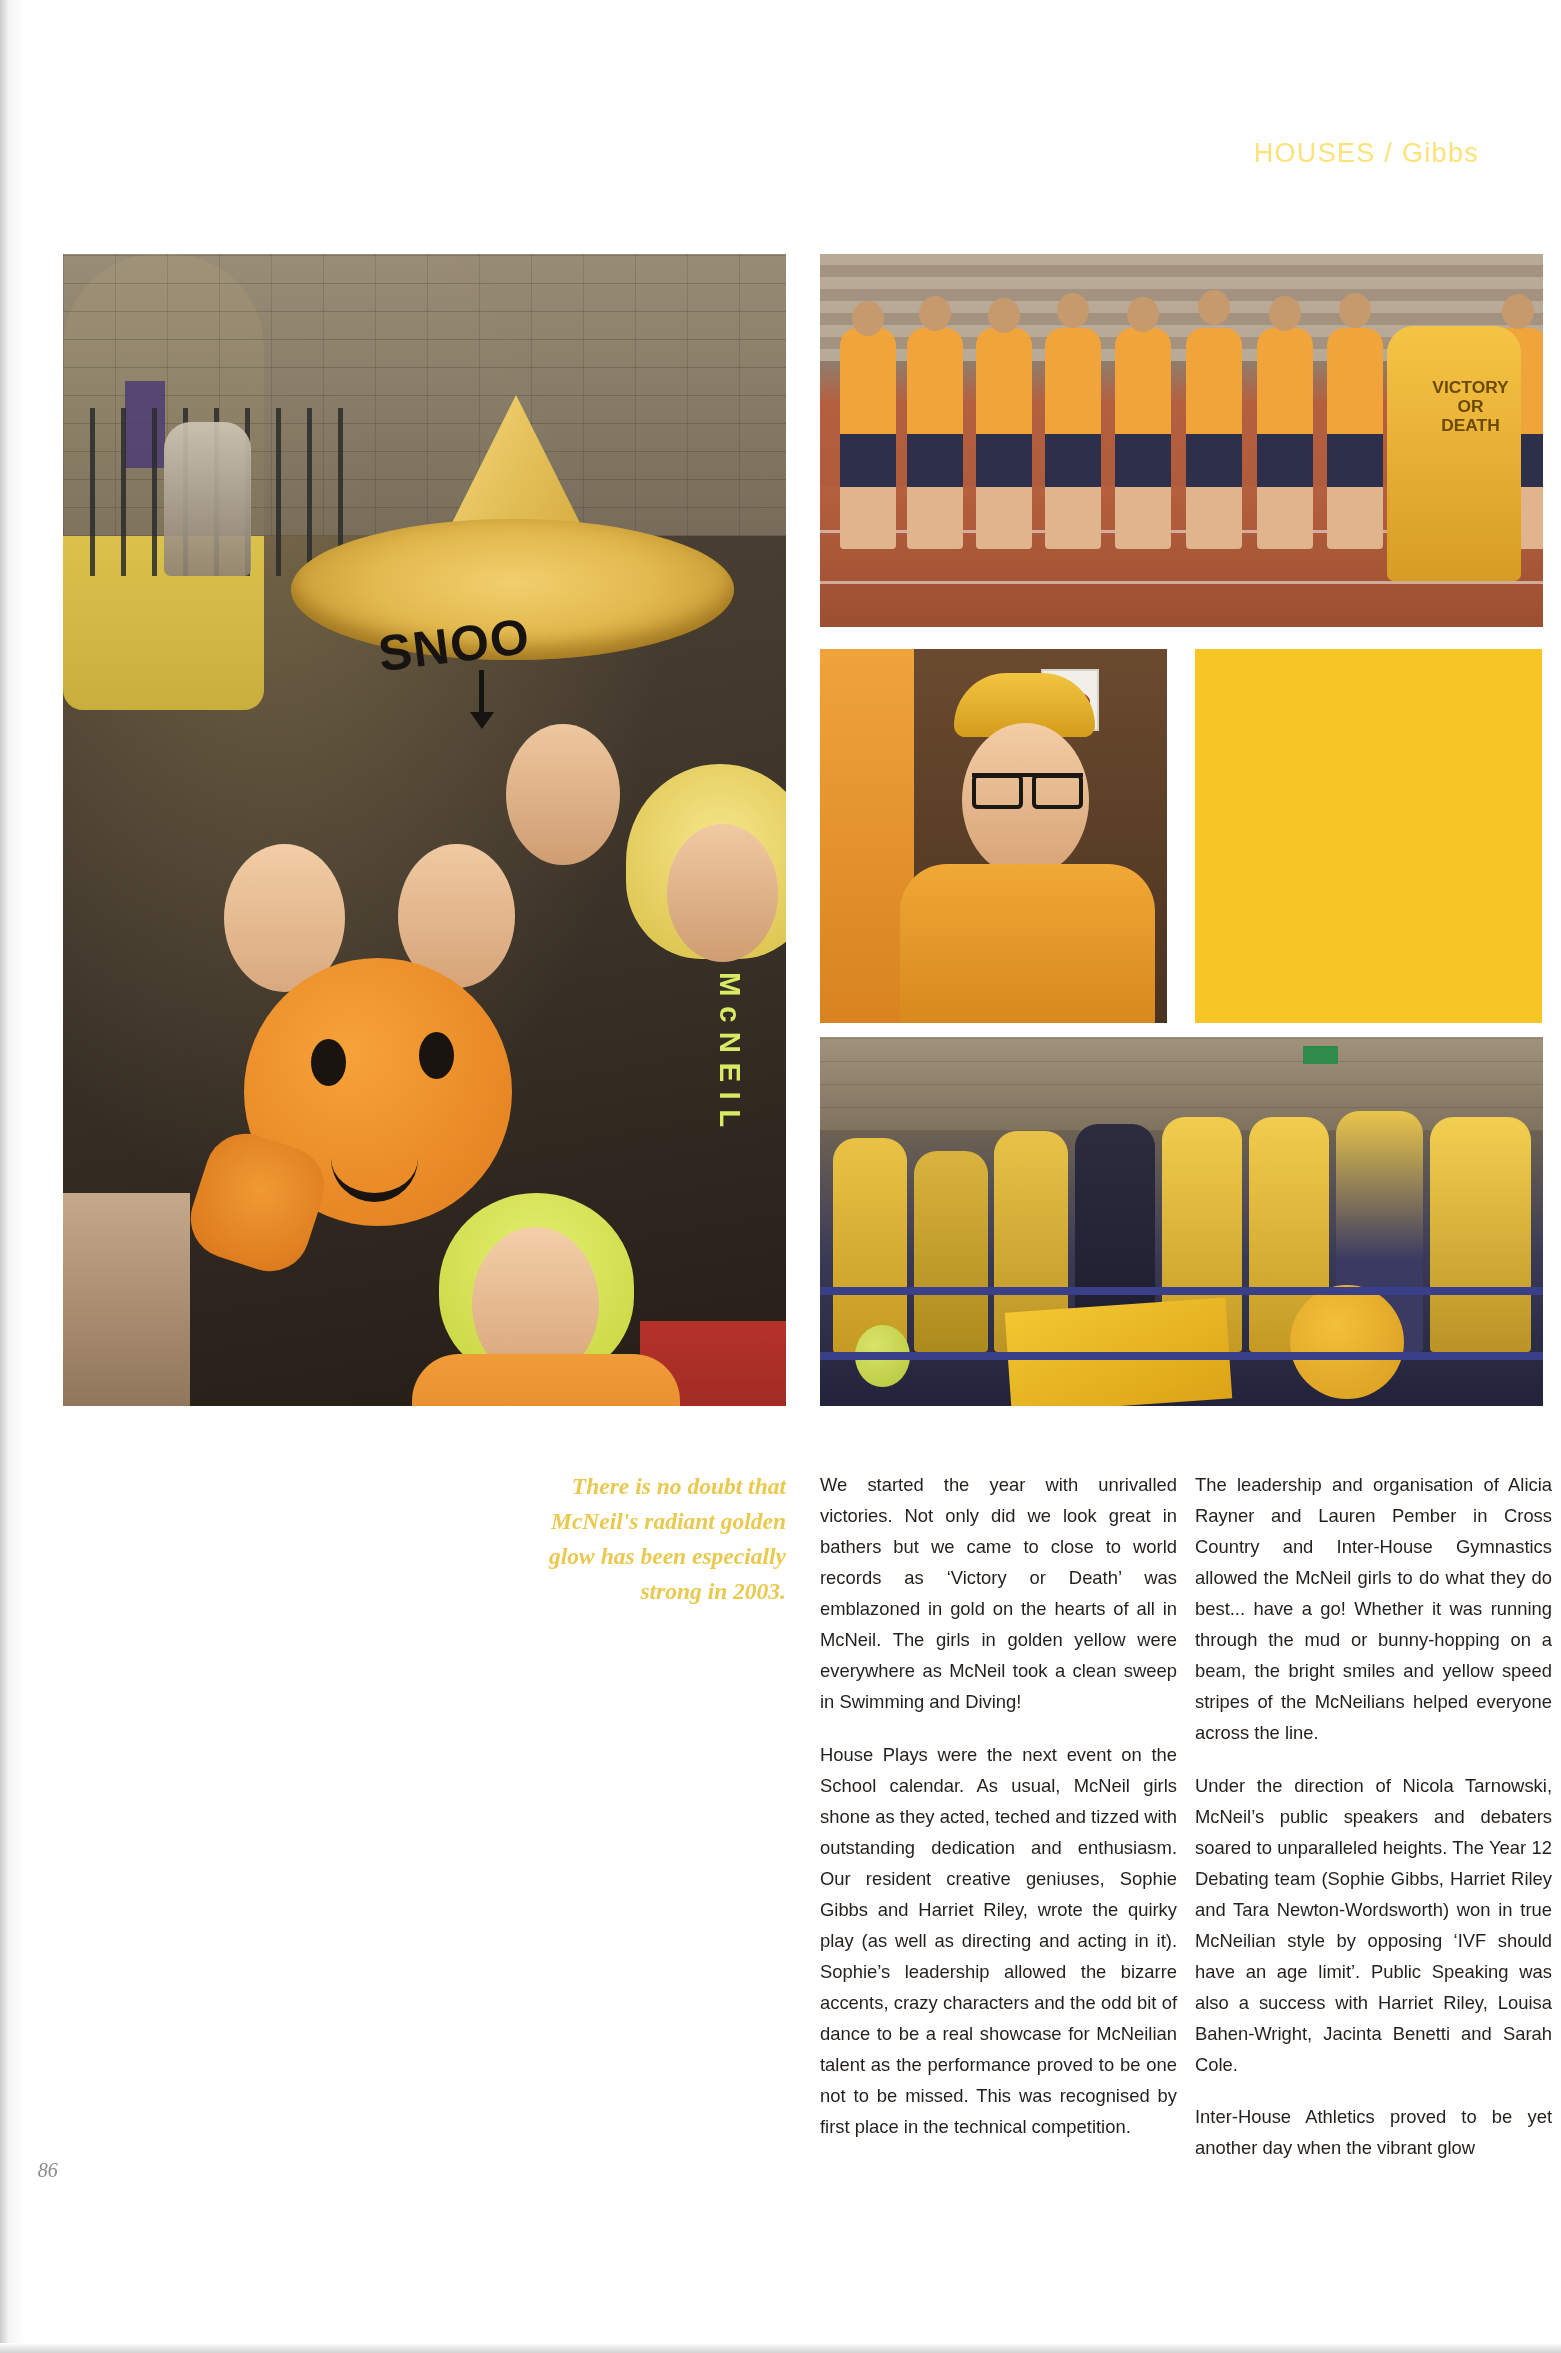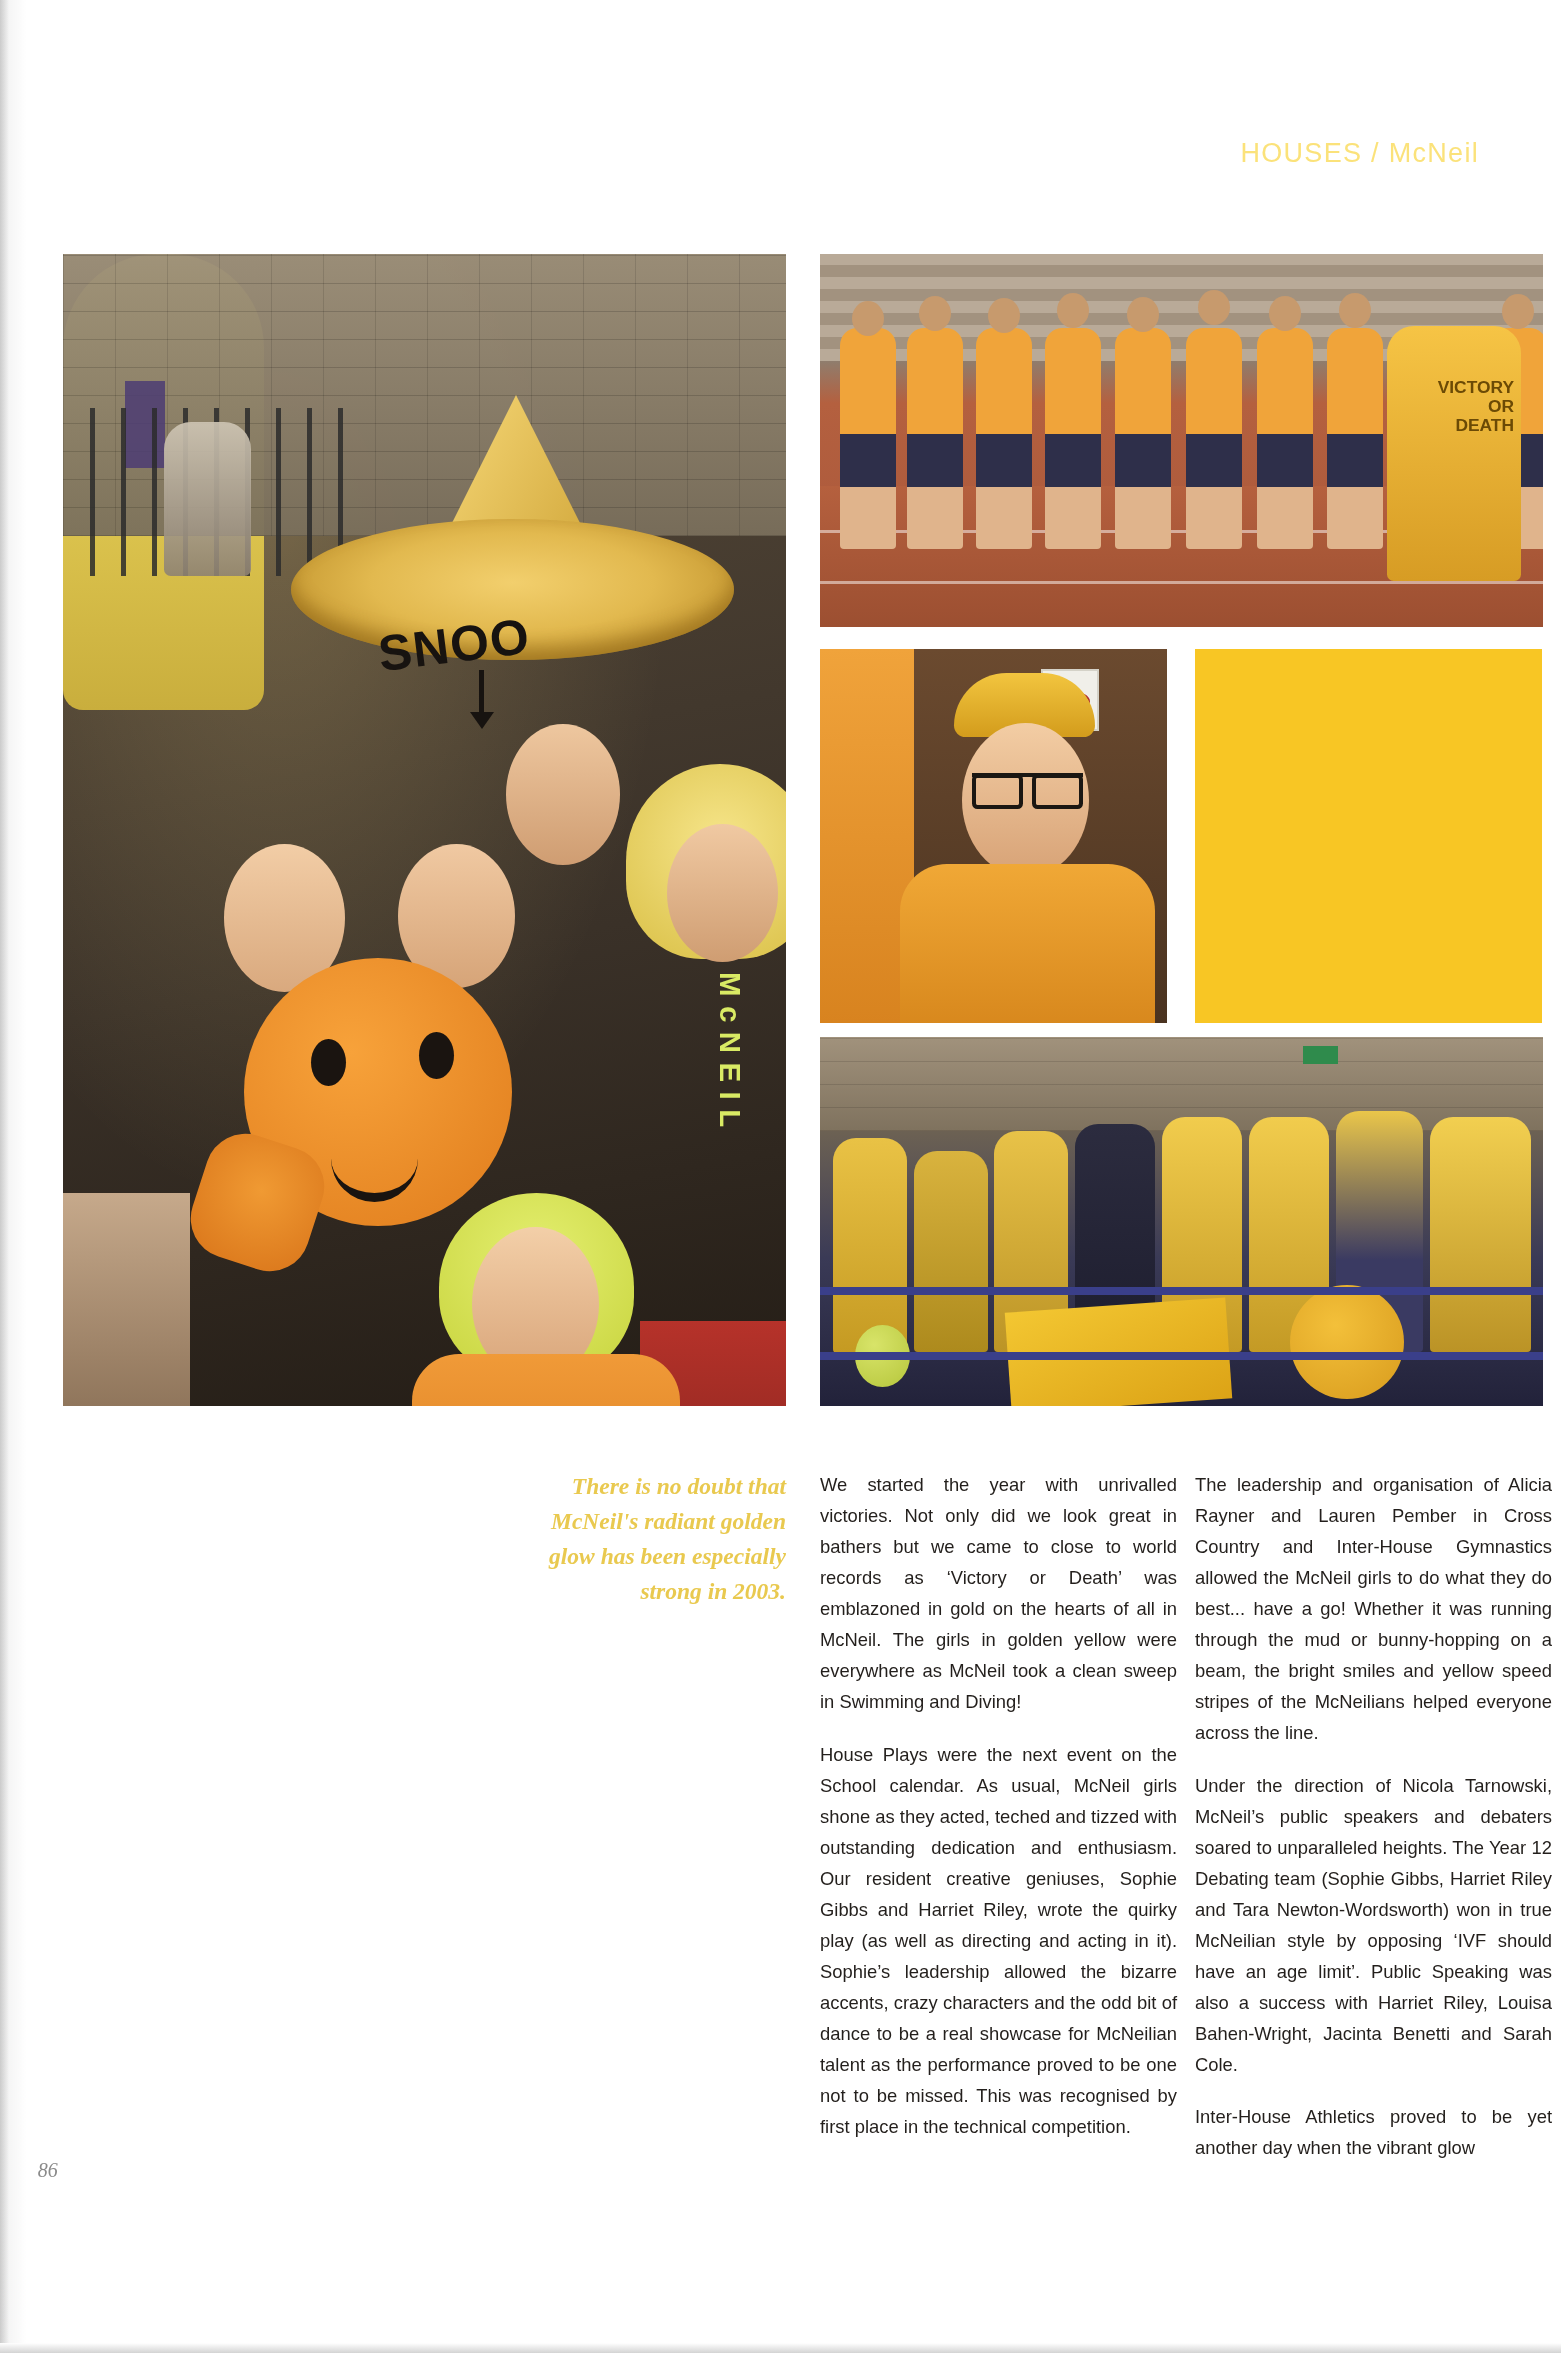--- a/index.html
+++ b/index.html
@@ -223,21 +223,21 @@
   #photo-team-track .kidhead {
     position: absolute; width: 32px; height: 35px; background: #c79a6d; border-radius: 50%;
   }
   #photo-team-track .cape {
     position: absolute; left: 567px; top: 72px; width: 134px; height: 255px;
     background: linear-gradient(180deg, #f6c445, #d79c24);
     border-radius: 27px 27px 6.7px 6.7px;
   }
   #photo-team-track .cape-text {
     position: absolute; left: 607px; top: 124px; width: 87px;
-    color: #6b4a05; font-size: 17.4px; font-weight: 700; line-height: 19px; text-align: right;
+    color: #6b4a05; font-size: 17.4px; font-weight: 700; line-height: 19px; text-align: center;
   }
 
   
   #photo-girl-glasses {
     left: 820px;
     top: 649px;
     width: 347px;
     height: 374px;
     background: linear-gradient(180deg, #6b4a2f, #4a3320);
   }
@@ -355,21 +355,21 @@
 </style>
 </head>
 <body>
 
 <div class="page">
 
   <div class="scan-left-edge"></div>
   <div class="scan-spine"></div>
   <div class="scan-bottom-edge"></div>
 
-  <div class="header-title">HOUSES / McNeil</div>
+  <div class="header-title">HOUSES / Gibbs</div>
 
   <div class="photo" id="photo-group-costumes">
     <div class="wall"></div>
     <div class="purple-strip"></div>
     <div class="railing"></div>
     <div class="bg-person"></div>
     <div class="hat-cone"></div>
     <div class="hat-brim"></div>
     <div class="hat-text">SNOO</div>
     <div class="hat-arrow"></div>

